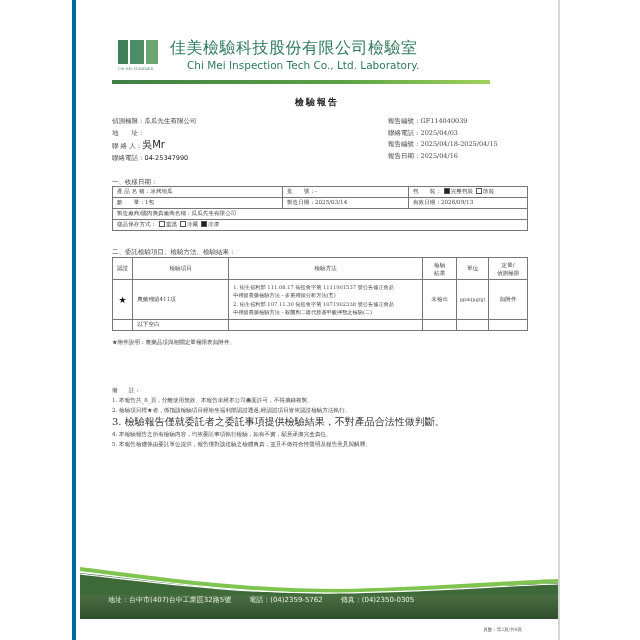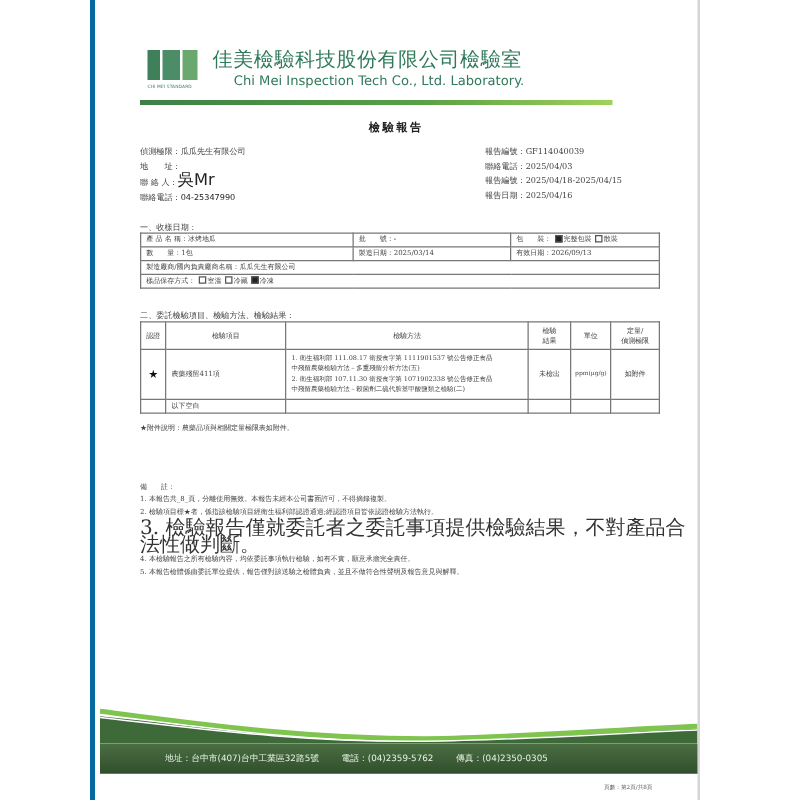--- a/index.html
+++ b/index.html
@@ -18,39 +18,39 @@
     .logo-letters span { display: block; height: 24px; background: #3f7f5a; margin-right: 2px; }
     .logo-sub { font-family: "DejaVu Sans", sans-serif; font-size: 3.5px; color: #3f7f5a; margin-top: 3px; letter-spacing: 0.1px; white-space: nowrap; }
     .company-zh { position: absolute; left: 94px; top: 38px; font-family: "DejaVu Sans", sans-serif; font-size: 16px; color: #2f7a5a; letter-spacing: 0.5px; white-space: nowrap; }
     .company-en { position: absolute; left: 95px; top: 59px; font-family: "DejaVu Sans", sans-serif; font-size: 10.5px; color: #2f7a5a; white-space: nowrap; margin-left: 16px; }
     .green-bar { position: absolute; left: 36px; top: 80px; width: 378px; height: 4px;
       background: linear-gradient(90deg, #3f7f45 0%, #5aa045 60%, #9fd25a 100%); }
 
     .doc-title { position: absolute; left: 0; width: 100%; top: 96px; text-align: center; font-size: 9px; font-weight: bold; color: #222; letter-spacing: 2px; }
 
     .info { position: absolute; font-size: 6.5px; color: #444; line-height: 11.5px; white-space: nowrap; }
-    .info .big { font-family: "DejaVu Sans", sans-serif; font-size: 13px; color: #222; margin-top: 45px; }
+    .info .big { font-family: "DejaVu Sans", sans-serif; font-size: 10px; color: #222; margin-top: 45px; }
     .info .mid { font-family: "DejaVu Sans", sans-serif; font-size: 6.5px; color: #222; }
 
     .section-title { position: absolute; font-size: 6.5px; color: #444; white-space: nowrap; }
 
     table { border-collapse: collapse; position: absolute; }
     td, th { border: 0.8px solid #777; font-size: 5.6px; color: #444; font-weight: normal; padding: 1px 4px; white-space: nowrap; vertical-align: middle; }
 
     .box { display: inline-block; width: 6px; height: 6px; border: 0.8px solid #555; vertical-align: -1px; margin: 0 1px; }
     .box.filled { background: #222; }
 
     .notes { position: absolute; left: 36px; top: 385px; font-size: 5.6px; color: #444; line-height: 10px; }
-    .notes .note-big { font-size: 16px; color: #333; line-height: 14px; }
+    .notes .note-big { font-size: 10px; color: #333; line-height: 14px; }
 
     
     .footer-wave { position: absolute; left: 4px; top: 565px; width: 478px; height: 30px; }
     .footer-bar { position: absolute; left: 4px; top: 595px; width: 478px; height: 24px;
       background: linear-gradient(180deg, #4b6e43 0%, #2f4f2c 100%);
-      font-family: "DejaVu Sans", sans-serif; font-size: 7px; color: #e8f2e2; display: flex; align-items: center; padding-left: 52px; white-space: nowrap; }
+      font-family: "DejaVu Sans", sans-serif; font-size: 7px; color: #e8f2e2; display: flex; padding-left: 28px; white-space: nowrap; }
     .footer-bar span { margin-right: 18px; }
     .page-num { position: absolute; right: 36px; top: 627px; font-size: 4.5px; color: #555; }
   </style>
 </head>
 <body>
 
 <div class="page">
 
   <div class="logo-wrap">
     <div class="logo-letters">

